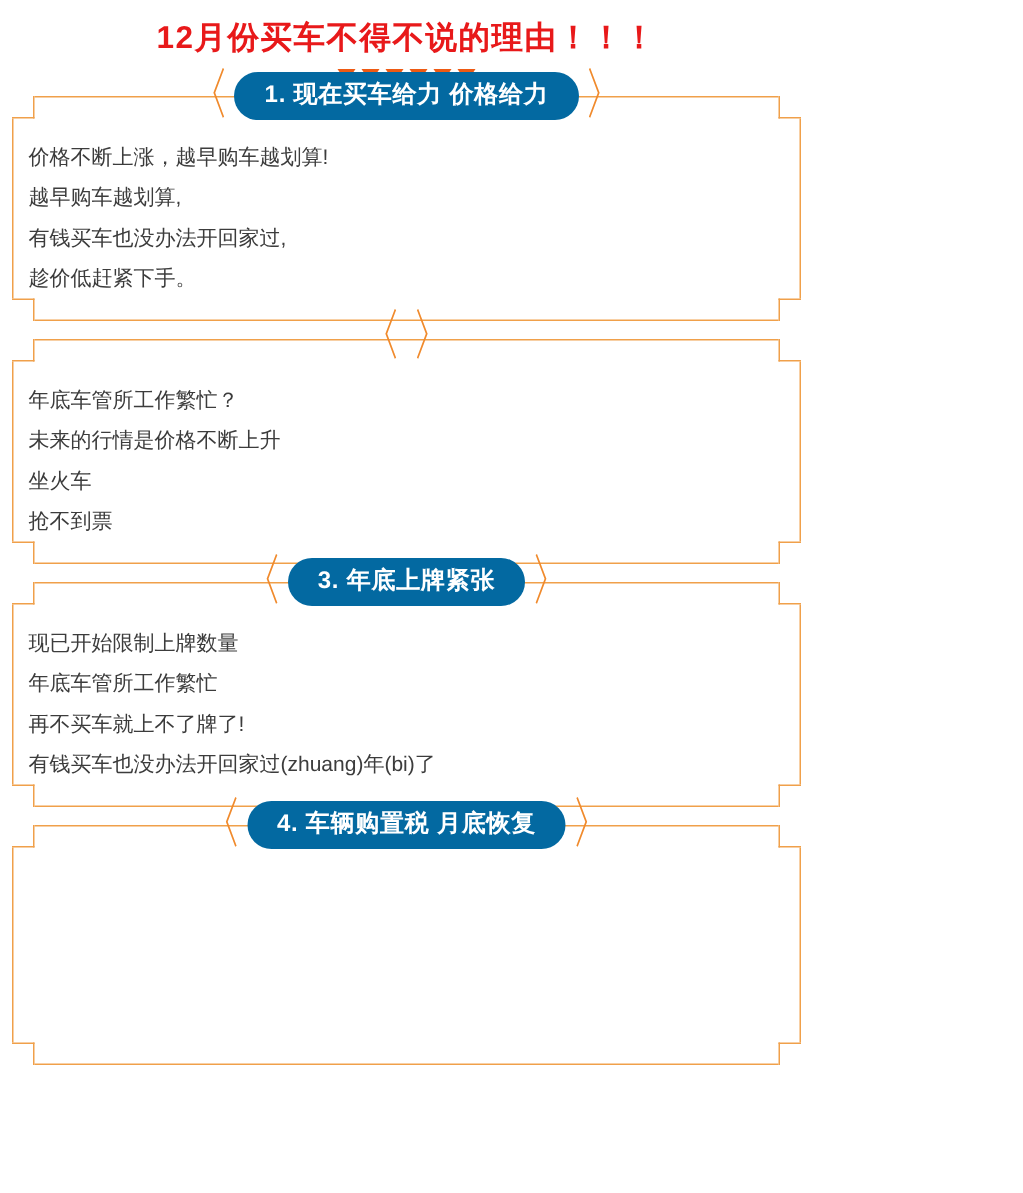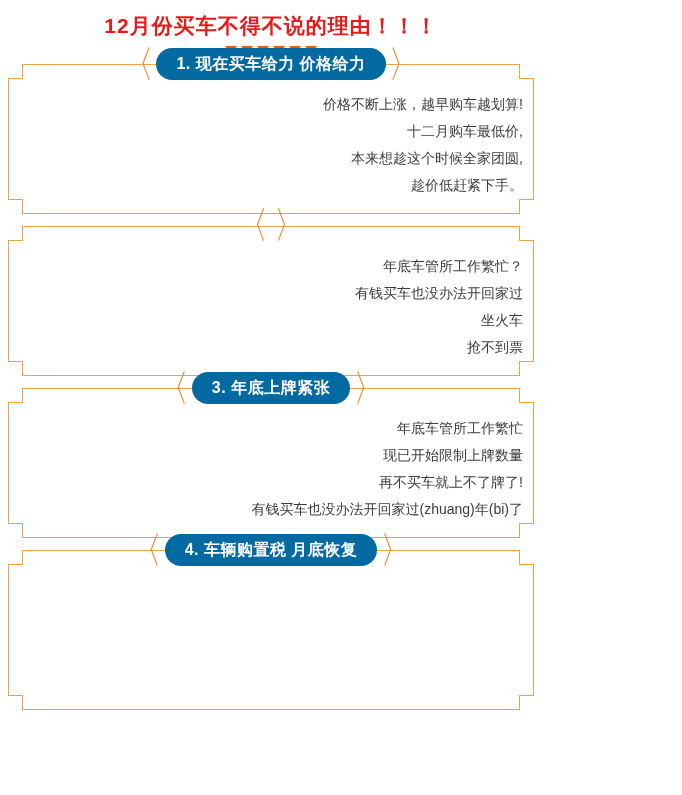--- a/index.html
+++ b/index.html
@@ -91,21 +91,21 @@
     font-weight: bold;
     line-height: 18px;
     padding: 7px 20px;
     border-radius: 16px;
     white-space: nowrap;
     letter-spacing: 0.5px;
     position: relative;
     z-index: 2;
   }
   .body-lines {
-    text-align: right;
+    text-align: left;
     color: #3c3c3c;
     font-size: 14px;
     line-height: 27px;
   }
   .body-lines div {
     white-space: nowrap;
   }
   .sec1 { min-height: 120px; }
   .sec2 { min-height: 112px; }
   .sec3 { min-height: 120px; }
@@ -127,56 +127,56 @@
     <div class="corner tr"></div>
     <div class="corner bl"></div>
     <div class="corner br"></div>
     <div class="header-wrap">
       <span class="brk">〈</span>
       <span class="pill">1. 现在买车给力  价格给力</span>
       <span class="brk">〉</span>
     </div>
     <div class="body-lines">
       <div>价格不断上涨，越早购车越划算!</div>
-      <div>十二月购车最低价,</div>
-      <div>本来想趁这个时候全家团圆,</div>
+      <div>越早购车越划算,</div>
+      <div>有钱买车也没办法开回家过,</div>
       <div>趁价低赶紧下手。</div>
     </div>
   </div>
 
   <div class="section sec2">
     <div class="corner tl"></div>
     <div class="corner tr"></div>
     <div class="corner bl"></div>
     <div class="corner br"></div>
     <div class="header-wrap">
       <span class="brk">〈</span>
       <span class="brk">〉</span>
     </div>
     <div class="body-lines">
       <div>年底车管所工作繁忙？</div>
-      <div>有钱买车也没办法开回家过</div>
+      <div>未来的行情是价格不断上升</div>
       <div>坐火车</div>
       <div>抢不到票</div>
     </div>
   </div>
 
   <div class="section sec3">
     <div class="corner tl"></div>
     <div class="corner tr"></div>
     <div class="corner bl"></div>
     <div class="corner br"></div>
     <div class="header-wrap">
       <span class="brk">〈</span>
       <span class="pill">3. 年底上牌紧张</span>
       <span class="brk">〉</span>
     </div>
     <div class="body-lines">
+      <div>现已开始限制上牌数量</div>
       <div>年底车管所工作繁忙</div>
-      <div>现已开始限制上牌数量</div>
       <div>再不买车就上不了牌了!</div>
       <div>有钱买车也没办法开回家过(zhuang)年(bi)了</div>
     </div>
   </div>
 
   <div class="section sec4">
     <div class="corner tl"></div>
     <div class="corner tr"></div>
     <div class="corner bl"></div>
     <div class="corner br"></div>

